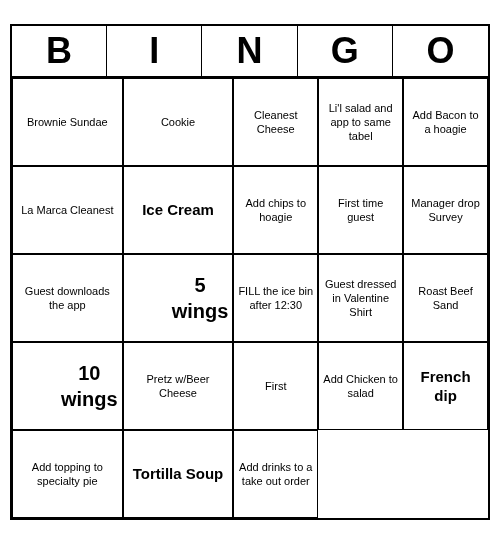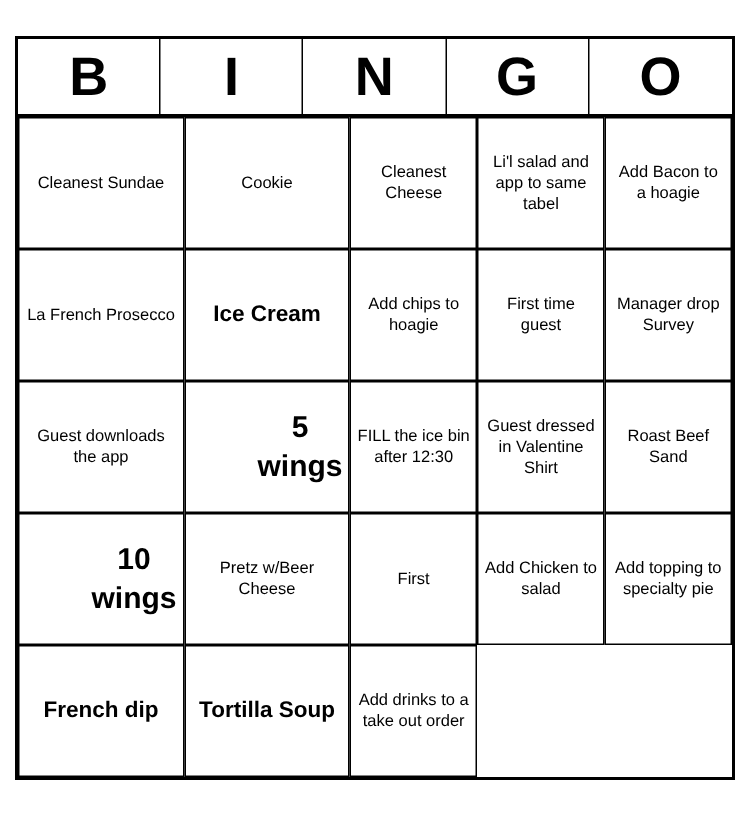--- a/index.html
+++ b/index.html
@@ -63,37 +63,37 @@
 
 <div class="bingo-card">
   <div class="bingo-header">
   <div class="bingo-letter">B</div>
       <div class="bingo-letter">I</div>
       <div class="bingo-letter">N</div>
       <div class="bingo-letter">G</div>
       <div class="bingo-letter">O</div>
     </div>
   <div class="bingo-grid">
-  <div class="bingo-cell">Cleanest Sundae</div>
+  <div class="bingo-cell">Brownie Sundae</div>
       <div class="bingo-cell">Cookie</div>
       <div class="bingo-cell">Cleanest Cheese</div>
       <div class="bingo-cell">Li'l salad and app to same tabel</div>
       <div class="bingo-cell">Add Bacon to a hoagie</div>
-      <div class="bingo-cell">La French Prosecco</div>
+      <div class="bingo-cell">La Marca Cleanest</div>
       <div class="bingo-cell medium-text">Ice Cream</div>
       <div class="bingo-cell">Add chips to hoagie</div>
       <div class="bingo-cell">First time guest</div>
       <div class="bingo-cell">Manager drop Survey</div>
       <div class="bingo-cell">Guest downloads the app</div>
       <div class="bingo-cell large-text">5 wings</div>
       <div class="bingo-cell">FILL the ice bin after 12:30</div>
       <div class="bingo-cell">Guest dressed in Valentine Shirt</div>
       <div class="bingo-cell">Roast Beef Sand</div>
       <div class="bingo-cell large-text">10 wings</div>
       <div class="bingo-cell">Pretz w/Beer Cheese</div>
       <div class="bingo-cell">First</div>
       <div class="bingo-cell">Add Chicken to salad</div>
+      <div class="bingo-cell medium-text">French dip</div>
       <div class="bingo-cell">Add topping to specialty pie</div>
-      <div class="bingo-cell medium-text">French dip</div>
       <div class="bingo-cell medium-text">Tortilla Soup</div>
       <div class="bingo-cell">Add drinks to a take out order</div>
     </div>
 </div>
 
 </body></html>

